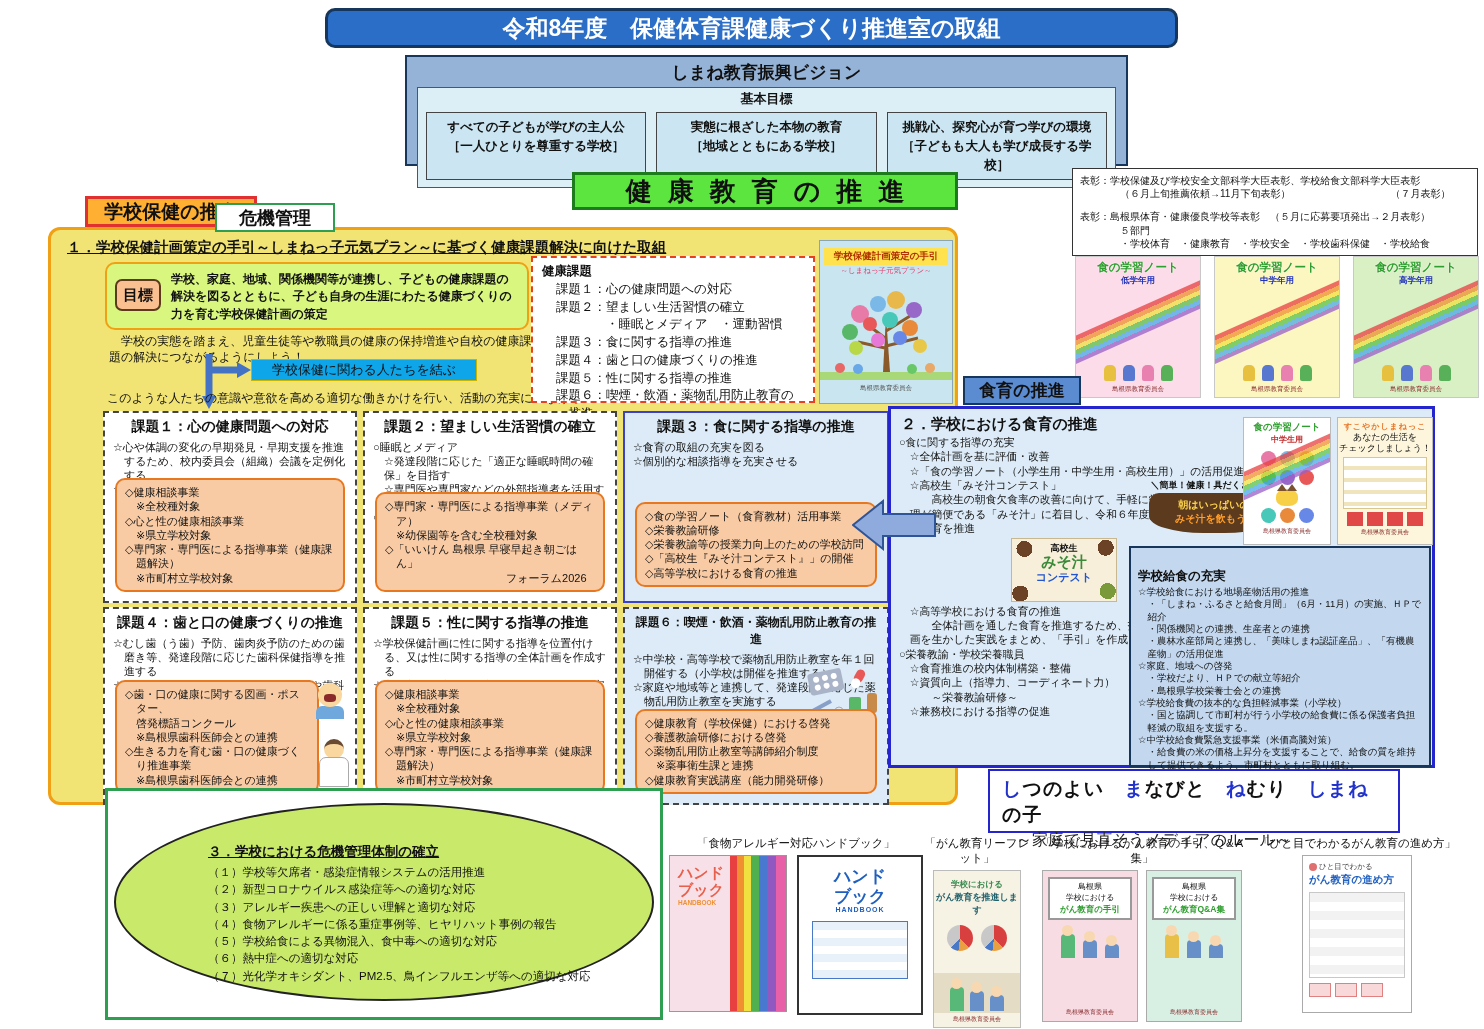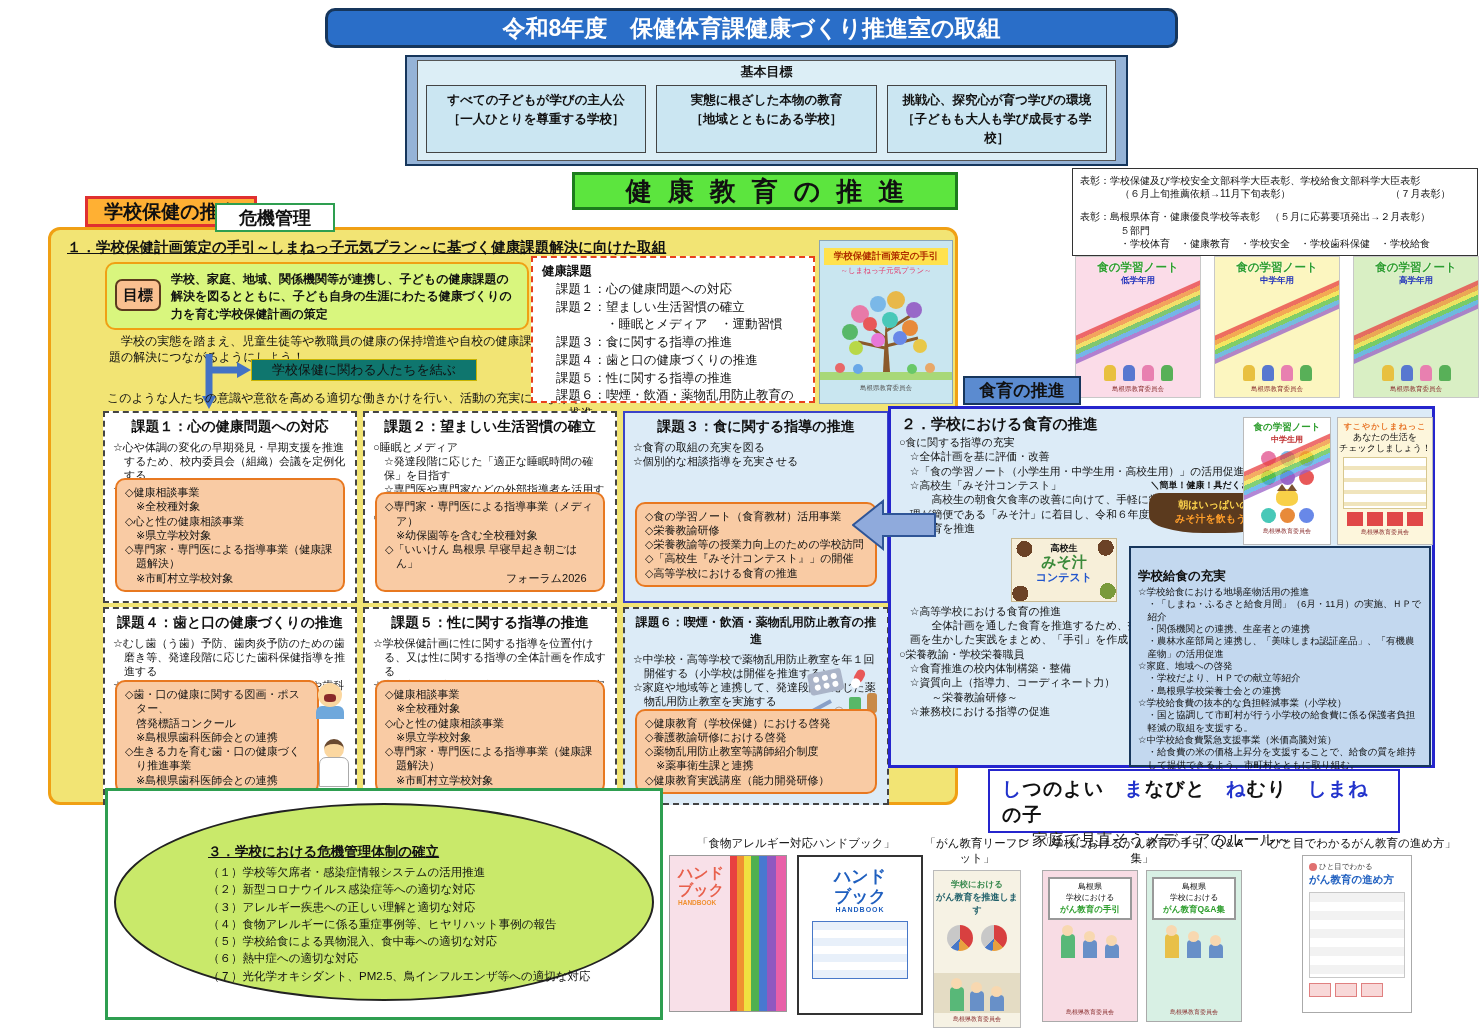--- a/index.html
+++ b/index.html
@@ -41,21 +41,21 @@
             font-size:18px; font-weight:bold; z-index:4; }
 
   
   .yellow { left:48px; top:227px; width:910px; height:578px; background:#F2E474; border:3px solid #F0A014; border-radius:12px; }
   .s1-title { left:16px; top:8px; font-size:14.5px; font-weight:bold; text-decoration:underline; }
   .goalbox { left:54px; top:32px; width:424px; height:68px; background:#D9F67E; border:2px solid #F0A014;
              border-radius:10px; padding:7px 8px 6px 64px; font-size:12px; font-weight:bold; line-height:1.45; }
   .goaltag { position:absolute; left:8px; top:15px; width:46px; height:32px; background:#FAC090;
              border:2px solid #5B3A1E; border-radius:7px; font-size:15px; font-weight:bold; }
   .goalnote { left:58px; top:104px; width:424px; font-size:12px; line-height:1.3; }
-  .connect { left:200px; top:129px; width:226px; height:22px; background:#0f766e; border:1px solid #C8B400; font-size:13px; }
+  .connect { left:200px; top:129px; width:226px; height:22px; background:#0ea5e9; border:1px solid #C8B400; font-size:13px; }
   .goalfoot { left:56px; top:160px; font-size:12px; }
   .issues { left:480px; top:26px; width:284px; height:147px; background:#fff; border:2px dashed #E8401C; padding:5px 9px; font-size:12.5px; line-height:1.42; }
 
   
   .booklet { left:768px; top:10px; width:134px; height:164px; background:#C9E6F0; border:1px solid #8AA5B5; }
   .bk-title { margin:7px 4px 0; background:#FFE24D; color:#B03000; font-weight:bold; font-size:9.5px; text-align:center; padding:2px 0; }
   .bk-sub { color:#E04070; font-size:7.5px; text-align:center; margin-top:1px; }
   .bk-pub { font-size:6.5px; text-align:center; color:#555; }
 
   
@@ -195,20 +195,21 @@
   .dds .coat { width:30px; height:30px; background:#fff; border:1px solid #AAA; border-radius:7px 7px 0 0; margin:-2px auto 0; }
 </style>
 </head>
 <body>
 
 <div class="page">
 
   <div class="abs hdr ctr">令和8年度　保健体育課健康づくり推進室の取組</div>
 
   <div class="abs vision">
+    <div class="vision-title">しまね教育振興ビジョン</div>
     <div class="vision-inner">
       <div class="vision-sub">基本目標</div>
       <div class="vision-goals">
         <div class="vision-goal">
           <span style="display:block">すべての子どもが学びの主人公</span>
           <span style="display:block">［一人ひとりを尊重する学校］</span>
         </div>
         <div class="vision-goal">
           <span style="display:block">実態に根ざした本物の教育</span>
           <span style="display:block">［地域とともにある学校］</span>

